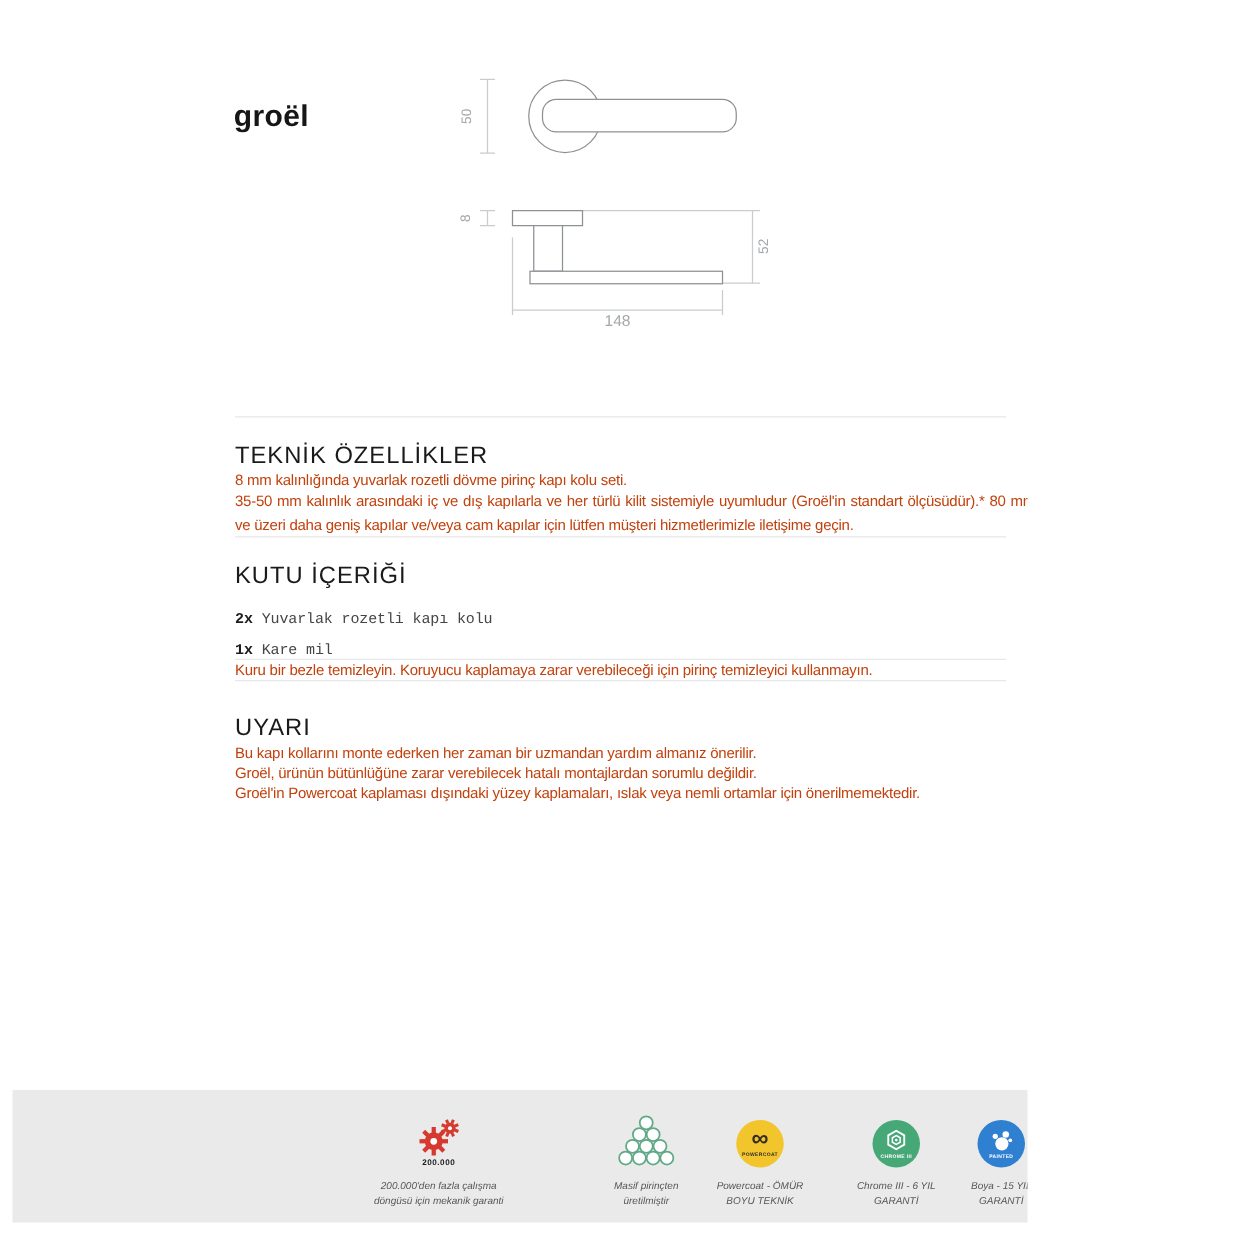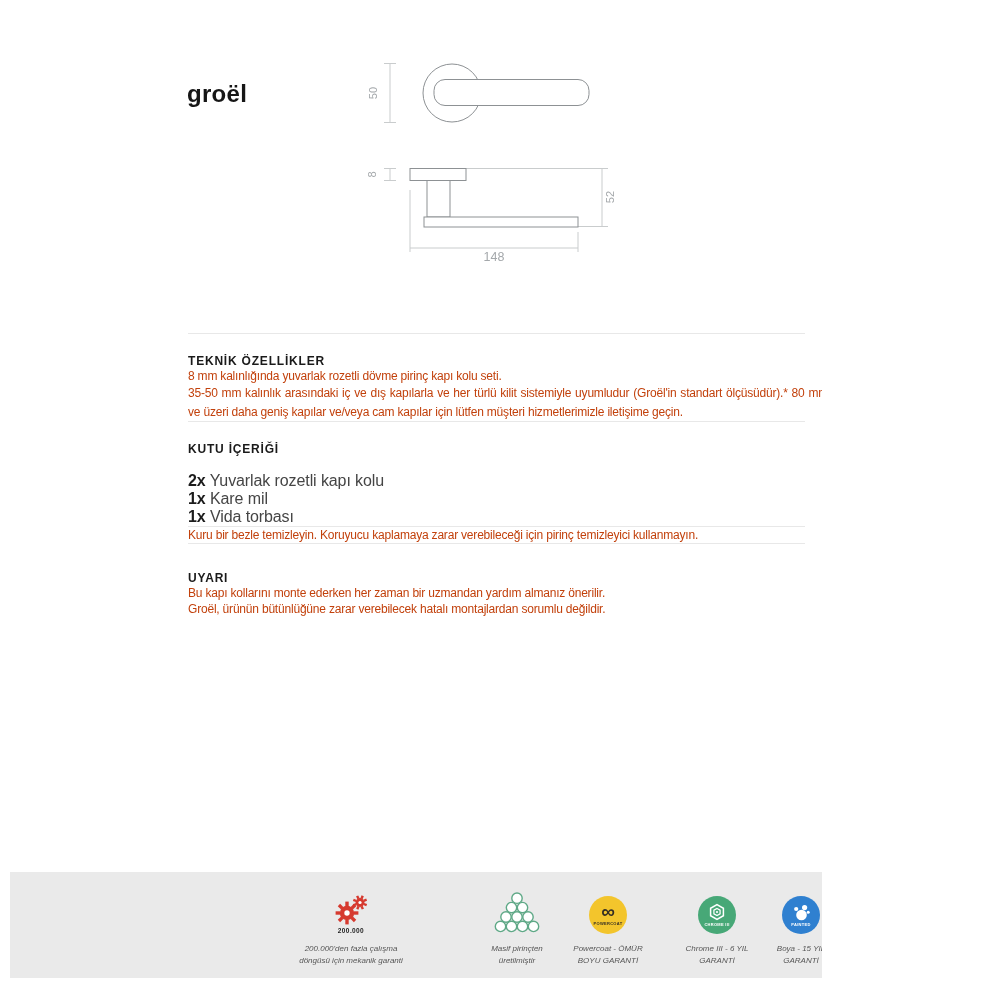--- a/index.html
+++ b/index.html
@@ -9,28 +9,28 @@
   
   .logo{position:absolute;left:187px;top:80px;font-size:24px;font-weight:700;
         letter-spacing:.3px;color:#161616;}
 
   
   .drawing{position:absolute;left:358px;top:53px;}
 
   
   .content{position:absolute;left:188px;top:333px;width:640px;}
   hr.div{margin:0;border:0;border-top:1px solid #e8e8e8;width:617px;}
-  h2{margin:0;font-size:12px;font-weight:700;color:#1a1a1a;letter-spacing:.8px;}
+  h2{margin:0;font-size:19px;font-weight:400;color:#1a1a1a;letter-spacing:.8px;}
   .content p{margin:0;font-size:12px;letter-spacing:-.2px;line-height:16px;color:#c2410c;}
   p.just{text-align:justify;line-height:18.5px;}
   .nowrap{white-space:nowrap;}
-  .item{font-size:16px;letter-spacing:-.1px;color:#454545;}
+  .item{font-size:12px;letter-spacing:-.1px;color:#454545;font-family:Liberation Mono, monospace;}
   .item b{color:#1c1c1c;}
   .mt20{margin-top:20px}.mt18{margin-top:18px}.mt16{margin-top:16px}
-  .mt11{}.mt10{margin-top:10px}.mt13{margin-top:13px}
+  .mt11{margin-top:11px}.mt10{margin-top:10px}.mt13{margin-top:13px}
   .mt15{margin-top:15px}.mt24{margin-top:24px}.mt27{margin-top:27px}
   .mt33{margin-top:33px}
 
   
   .band{position:absolute;left:10px;top:872px;width:970px;height:106px;background:#eaeaea;}
   .badge-col{position:absolute;top:14px;width:170px;display:flex;flex-direction:column;align-items:center;}
   .icon-box{height:48px;display:flex;flex-direction:column;justify-content:flex-end;align-items:center;}
   .icon-label{font-size:6px;font-weight:700;letter-spacing:1px;margin-top:2px;}
   .icon-label.green{color:#4fae85;}
   .icon-label.dark{color:#1e1e1e;letter-spacing:.4px;font-size:6.5px;}
@@ -91,34 +91,31 @@
 
     <h2 class="mt20">KUTU İÇERİĞİ</h2>
     <div class="item mt16">
       <b>2x</b>
       <span>Yuvarlak rozetli kapı kolu</span>
     </div>
     <div class="item mt11">
       <b>1x</b>
       <span>Kare mil</span>
     </div>
-    <div class="item mt11">
-      <b>1x</b>
-      <span>Vida torbası</span>
-    </div>
 
     <hr class="div mt20">
 
     <p class="mt15 nowrap">Kuru bir bezle temizleyin. Koruyucu kaplamaya zarar verebileceği için pirinç temizleyici kullanmayın.</p>
 
     <hr class="div mt33">
 
     <h2 class="mt27">UYARI</h2>
     <p class="mt13 nowrap">Bu kapı kollarını monte ederken her zaman bir uzmandan yardım almanız önerilir.</p>
     <p class="mt10 nowrap">Groël, ürünün bütünlüğüne zarar verebilecek hatalı montajlardan sorumlu değildir.</p>
+    <p class="mt10 nowrap">Groël'in Powercoat kaplaması dışındaki yüzey kaplamaları, ıslak veya nemli ortamlar için önerilmemektedir.</p>
   </div>
 
   <div class="band">
 
 
     <div class="badge-col" style="left:256px">
       <div class="icon-box">
         <svg width="34" height="30" viewBox="0 0 34 30">
           <g fill="#d63a2f">
             <g transform="translate(13,18)">
@@ -180,21 +177,21 @@
 
     <div class="badge-col" style="left:513px">
       <div class="icon-box">
         <div class="circle-badge" style="background:#f3c52c">
           <span class="cb-glyph" style="color:#332d24">∞</span>
           <span class="cb-label" style="color:#332d24">POWERCOAT</span>
         </div>
       </div>
       <div class="caption">
         <span>Powercoat - ÖMÜR</span>
-        <span>BOYU GARANTİ</span>
+        <span>BOYU TEKNİK</span>
       </div>
     </div>
 
     <div class="badge-col" style="left:622px">
       <div class="icon-box">
         <div class="circle-badge" style="background:#47a877">
           <svg width="18" height="18" viewBox="0 0 18 18">
             <polygon points="9,1.6 15.4,5.3 15.4,12.7 9,16.4 2.6,12.7 2.6,5.3" fill="none" stroke="#ffffff" stroke-width="1.5"></polygon>
             <polygon points="9,5.4 12.1,7.2 12.1,10.8 9,12.6 5.9,10.8 5.9,7.2" fill="none" stroke="#ffffff" stroke-width="1.2"></polygon>
             <circle cx="9" cy="9" r="1.1" fill="#ffffff"></circle>

